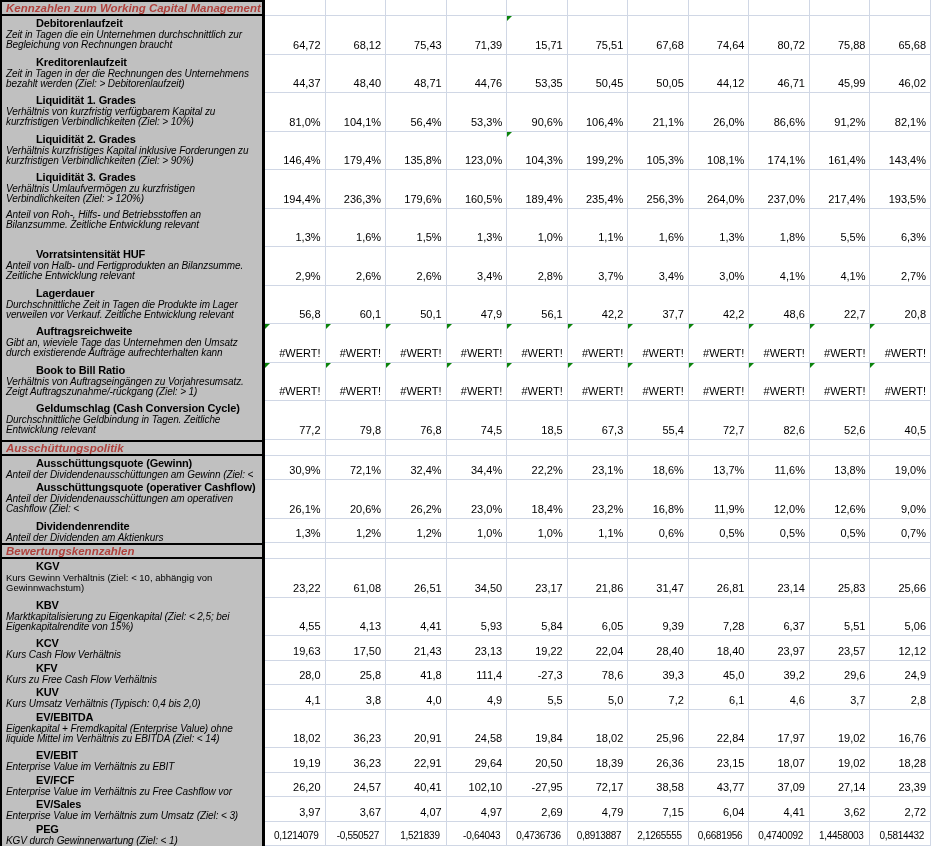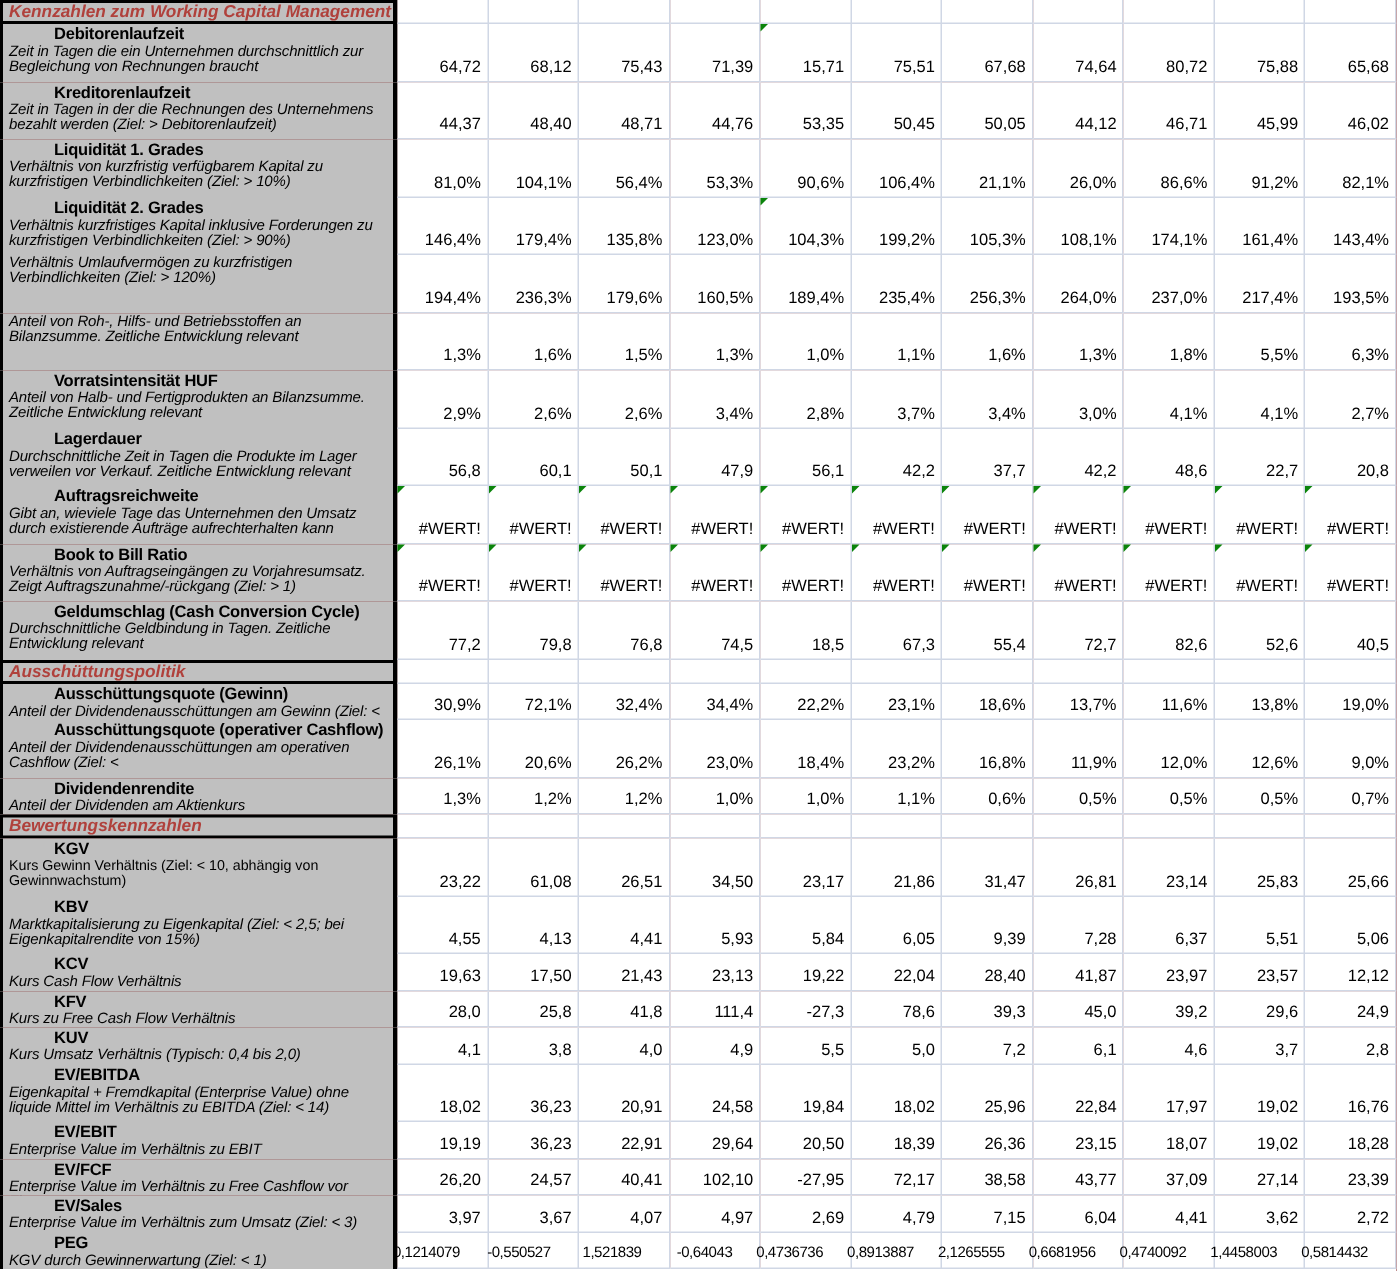--- a/index.html
+++ b/index.html
@@ -1,17 +1,17 @@
 <!DOCTYPE html>
 <html style="--label-bg: #c0c0c0; --header-text: #b0413c; --gridline: #d0d7e5; --border: #000000; --indicator-green: #0b840b;"><head>
 <meta charset="utf-8">
 <style>
   html,body{margin:0;padding:0;background:#ffffff;}
   body{font-family:"Liberation Sans",sans-serif;color:#000;}
-  .sheet{width:931px;background:#7f1d1d;}
+  .sheet{width:931px;background:#0369a1;}
   .row{display:flex;align-items:stretch;}
   .hdr{height:16px;}
   .h3{height:38.5px;}
   .h2{height:24.5px;}
   .label-cell{
     flex:0 0 265px;width:265px;box-sizing:border-box;
     background:var(--label-bg,#c0c0c0);
     border-left:2px solid var(--border,#000);
     border-right:3px solid var(--border,#000);
     padding:1px 2px 0 4px;overflow:hidden;
@@ -23,21 +23,21 @@
   .m-desc.plain{font-style:normal;font-size:9.5px;letter-spacing:0;}
   .cells{flex:1 1 auto;display:flex;min-width:0;}
   .cell{
     flex:1 1 0;position:relative;box-sizing:border-box;min-width:0;
     border-right:1px solid var(--gridline,#d0d7e5);
     border-bottom:1px solid var(--gridline,#d0d7e5);
     display:flex;align-items:flex-end;justify-content:flex-end;
     background:#fff;
   }
   .val{font-size:11px;line-height:12px;padding:0 4px 3px 0;white-space:nowrap;}
-  .small-vals .val{font-size:10px;letter-spacing:-0.3px;padding-right:18px;}
+  .small-vals .val{font-size:10px;letter-spacing:-0.3px;padding-right:6px;}
   .tri{position:absolute;top:0;left:0;width:0;height:0;
     border-top:5px solid var(--indicator-green,#0b840b);
     border-right:5px solid transparent;}
 </style>
 </head>
 <body>
 
 <div class="sheet">
     <div class="row hdr">
     <div class="label-cell">
@@ -240,20 +240,21 @@
         <div class="cell">
     <span class="val">161,4%</span>
   </div>
         <div class="cell">
     <span class="val">143,4%</span>
   </div>
       </div>
   </div>
     <div class="row h3">
     <div class="label-cell">
+      <div class="m-title">Liquidität 3. Grades</div>
       <div class="m-desc">Verhältnis Umlaufvermögen zu kurzfristigen Verbindlichkeiten (Ziel: &gt; 120%)</div>
     </div>
     <div class="cells">
         <div class="cell">
     <span class="val">194,4%</span>
   </div>
         <div class="cell">
     <span class="val">236,3%</span>
   </div>
         <div class="cell">
@@ -858,21 +859,21 @@
         <div class="cell">
     <span class="val">19,22</span>
   </div>
         <div class="cell">
     <span class="val">22,04</span>
   </div>
         <div class="cell">
     <span class="val">28,40</span>
   </div>
         <div class="cell">
-    <span class="val">41,87</span>
+    <span class="val">18,40</span>
   </div>
         <div class="cell">
     <span class="val">23,97</span>
   </div>
         <div class="cell">
     <span class="val">23,57</span>
   </div>
         <div class="cell">
     <span class="val">12,12</span>
   </div>

